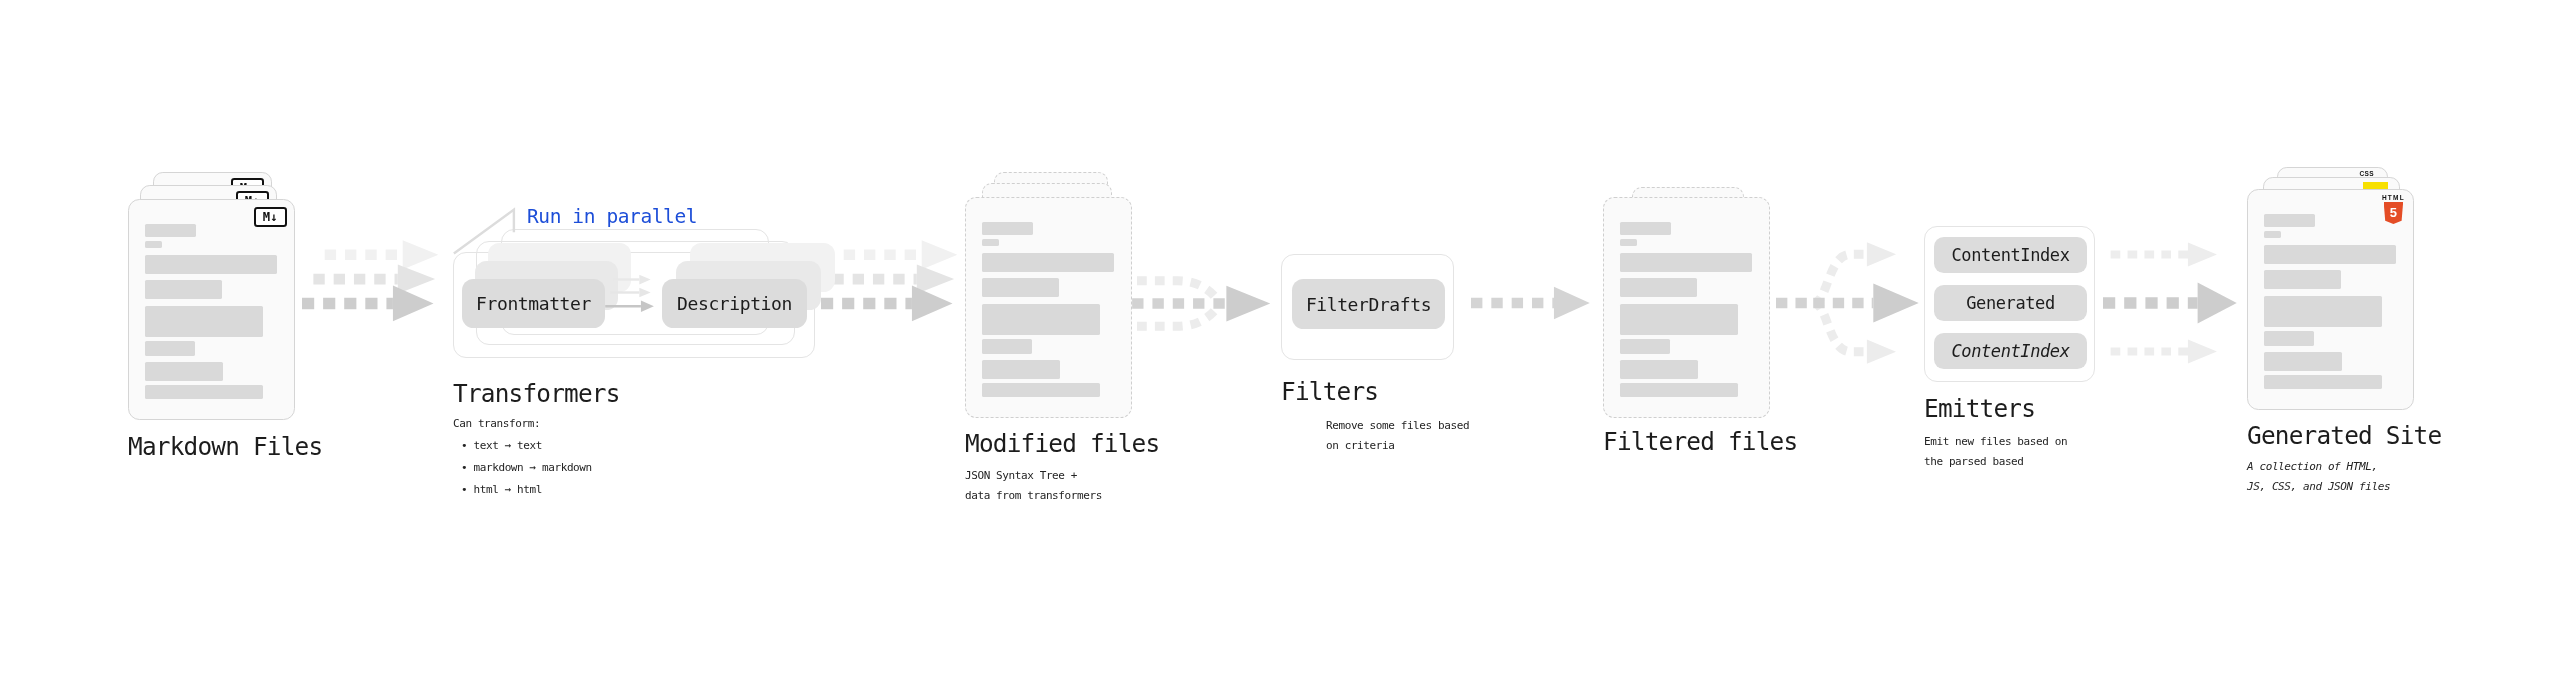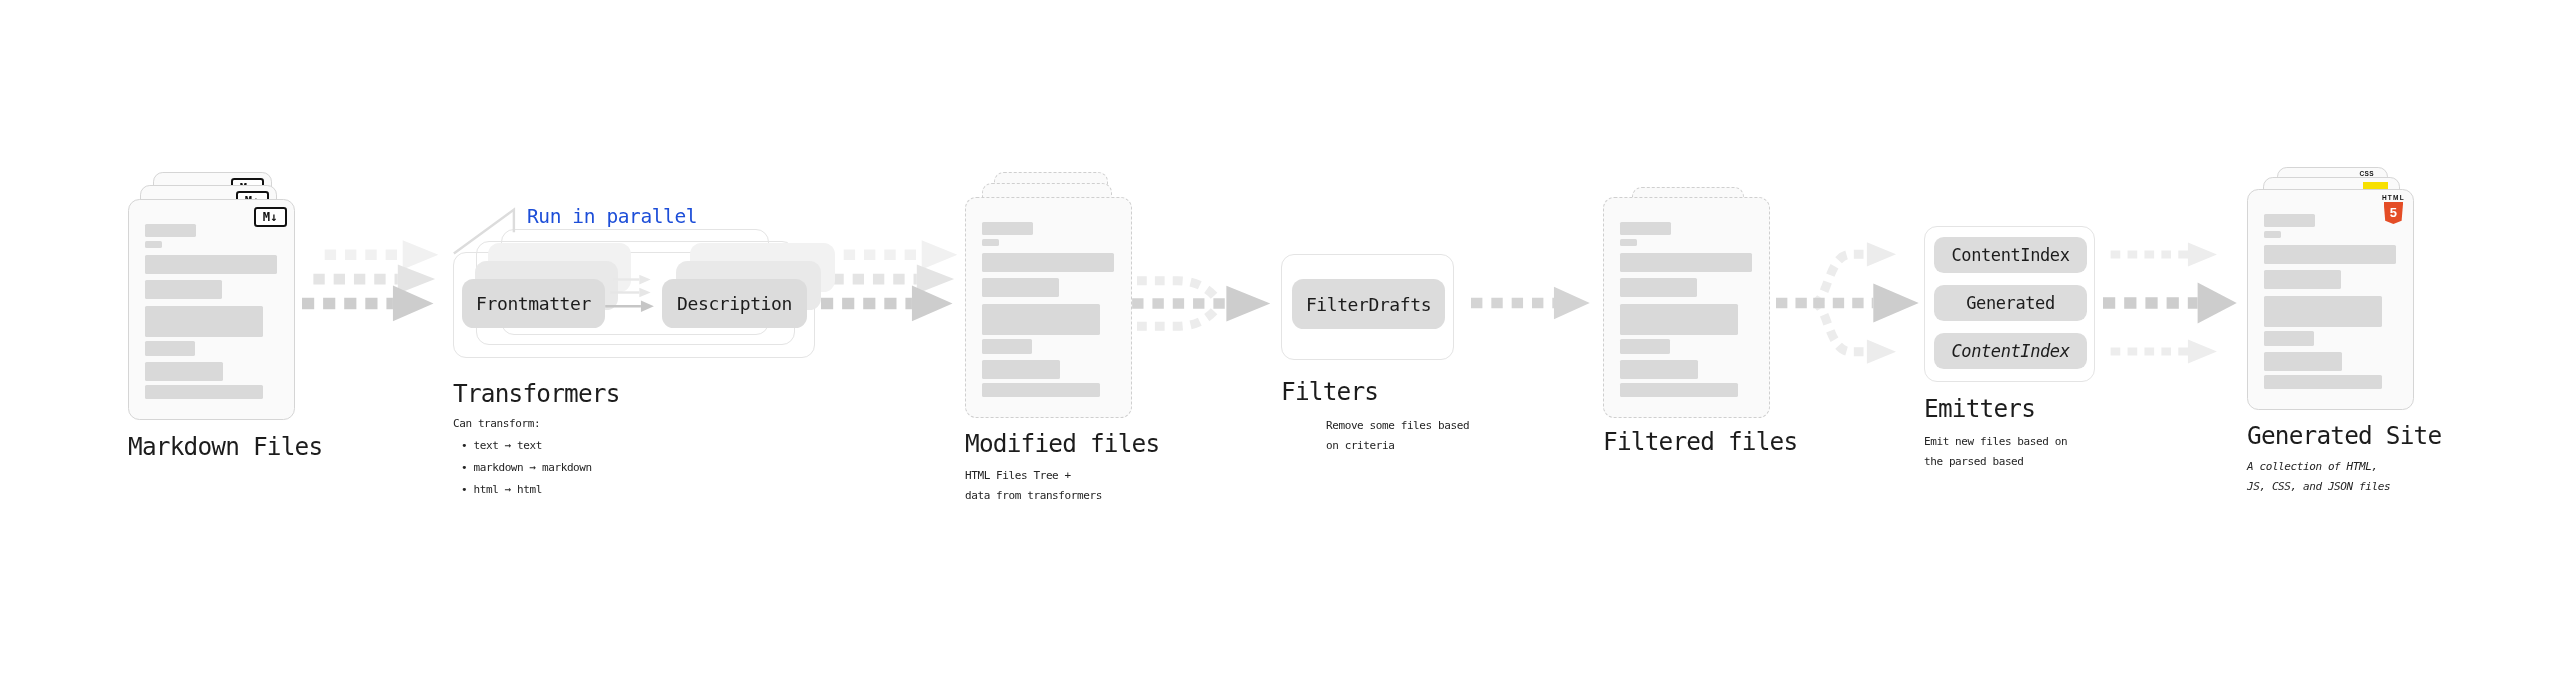--- a/index.html
+++ b/index.html
@@ -171,21 +171,21 @@
       <i class="bar b2"></i>
       <i class="bar b3"></i>
       <i class="bar b4"></i>
       <i class="bar b5"></i>
       <i class="bar b6"></i>
       <i class="bar b7"></i>
       <i class="bar b8"></i>
     </div>
   <div class="t-title" style="left:965px;top:429px;">Modified files</div>
   <div class="t-body" style="left:965px;top:466px;">
-    <div class="line">HTML Files Tree +</div>
+    <div class="line">JSON Syntax Tree +</div>
     <div class="line">data from transformers</div>
   </div>
 
   <div class="obox" style="left:1281px;top:254px;width:173px;height:106px;"></div>
   <div class="btn" style="left:1292px;top:279px;width:153px;height:50px;">FilterDrafts</div>
   <div class="t-title" style="left:1281px;top:377px;">Filters</div>
   <div class="t-body" style="left:1281px;top:416px;margin-left:45px;">
     <div class="line">Remove some files based</div>
     <div class="line">on criteria</div>
   </div>

